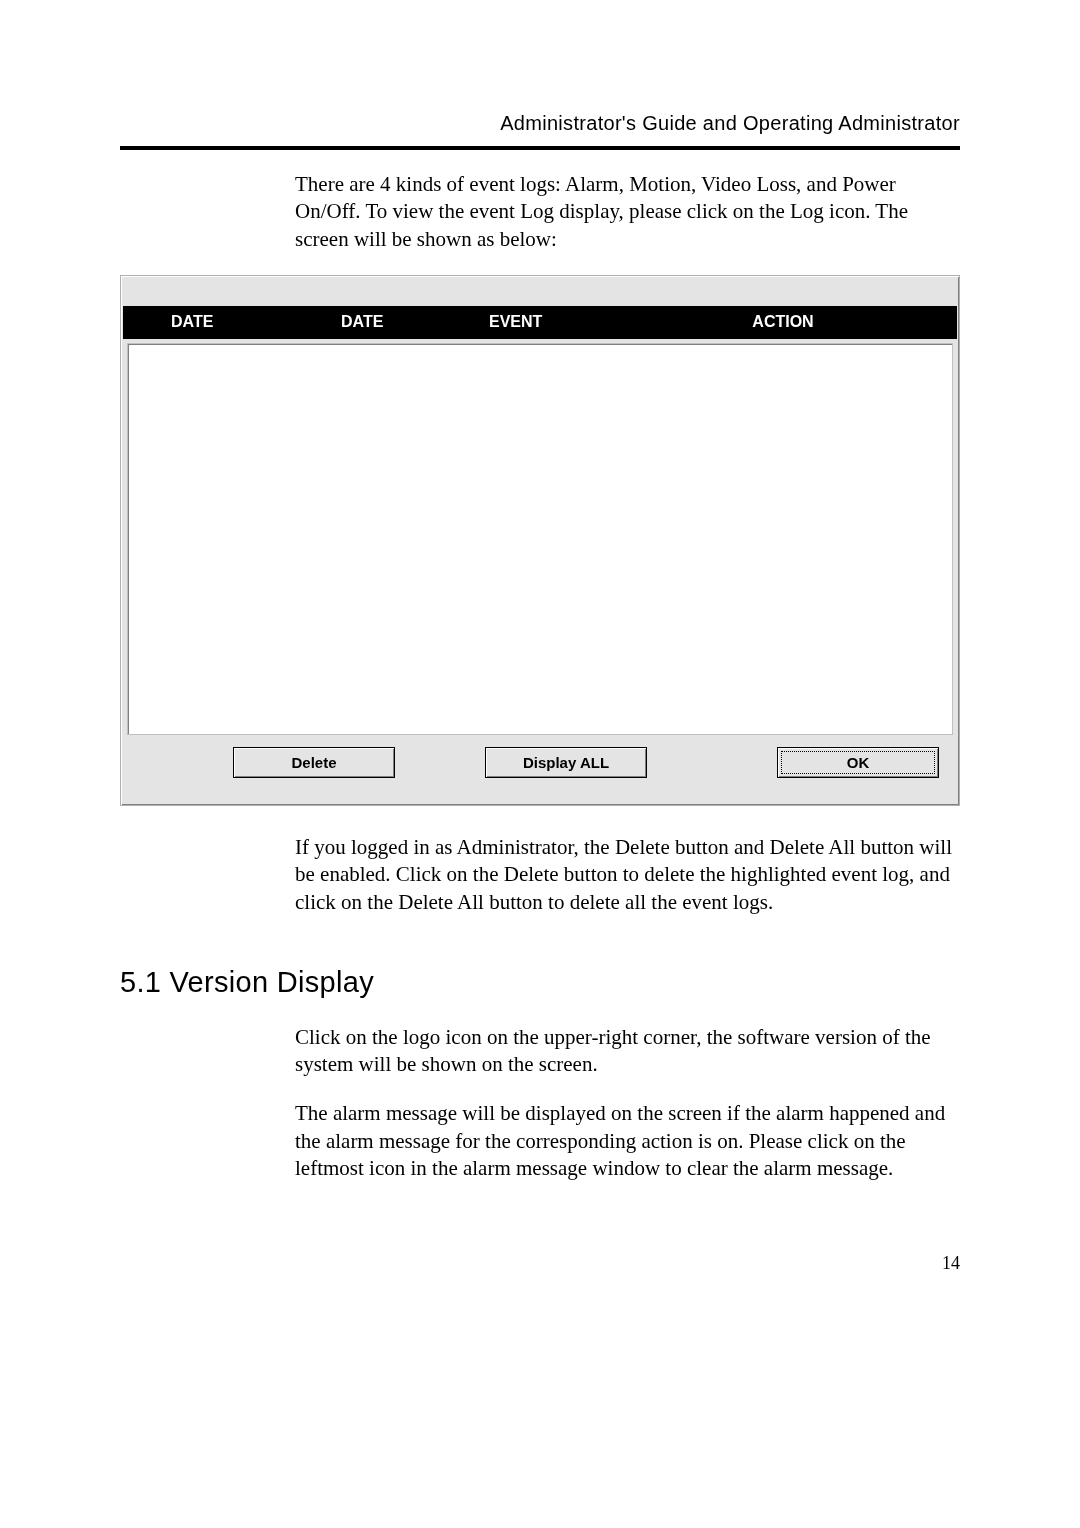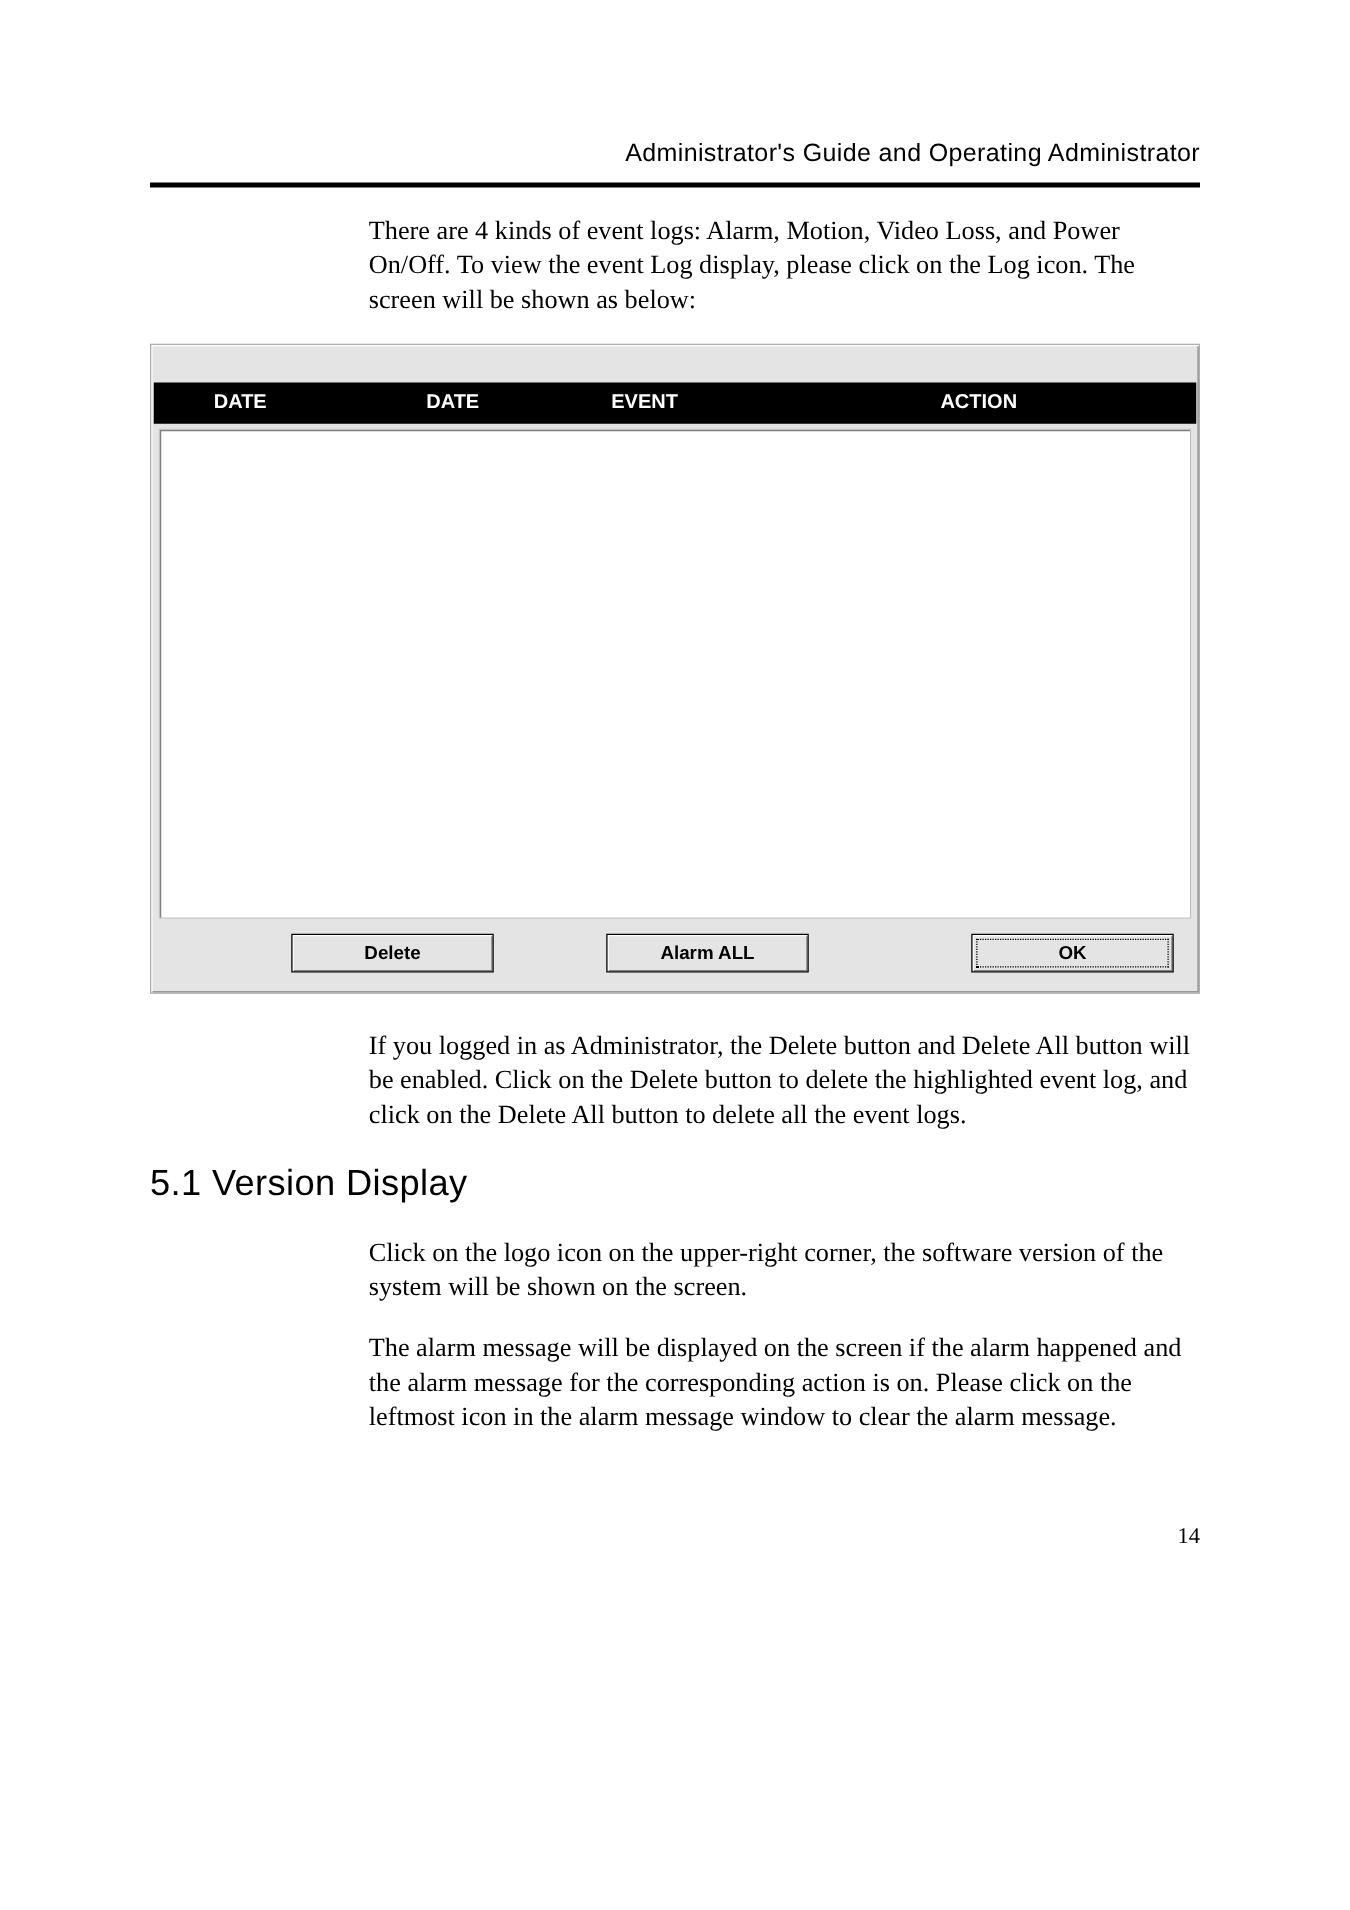--- a/index.html
+++ b/index.html
@@ -58,21 +58,21 @@
   .col-action { flex: 1; text-align: center; padding-right: 80px; }
   .list-body {
     background: #ffffff;
     margin: 4px;
     height: 390px;
     border: 1px solid #c0c0c0;
     box-shadow: inset 1px 1px 0 #808080, inset -1px -1px 0 #ffffff;
   }
   .button-row {
     display: flex;
-    padding: 8px 0 14px 0;
+    padding: 8px 0 25px 0;
   }
   .spacer-l { width: 110px; }
   .spacer-m { flex: 0 0 90px; }
   .spacer-r { flex: 0 0 130px; }
   .win-button {
     font-family: Arial, sans-serif;
     font-size: 15px;
     font-weight: bold;
     background: #e4e4e4;
     border: 1px solid #000;
@@ -84,21 +84,21 @@
   .win-button.focus {
     outline: 1px dotted #000;
     outline-offset: -5px;
   }
   h2.section {
     font-family: Impact, "Arial Black", sans-serif;
     font-weight: 400;
     font-stretch: condensed;
     font-size: 29px;
     letter-spacing: 0.3px;
-    margin: 24px 0 22px 0;
+    margin: 48px 0 22px 0;
   }
   .page-number {
     text-align: right;
     font-size: 18px;
     margin-top: 70px;
   }
 </style>
 </head>
 <body>
 
@@ -114,21 +114,21 @@
       <div class="col-date">DATE</div>
       <div class="col-time">DATE</div>
       <div class="col-event">EVENT</div>
       <div class="col-action">ACTION</div>
     </div>
     <div class="list-body"></div>
     <div class="button-row">
       <div class="spacer-l"></div>
       <div class="win-button">Delete</div>
       <div class="spacer-m"></div>
-      <div class="win-button">Alarm ALL</div>
+      <div class="win-button">Display ALL</div>
       <div class="spacer-r"></div>
       <div class="win-button focus">OK</div>
     </div>
   </div>
 
   <p class="indented-block">If you logged in as Administrator, the Delete button and Delete All button will be enabled.   Click on the Delete button to delete the highlighted event log, and click on the Delete All button to delete all the event logs.</p>
 
   <h2 class="section">5.1 Version Display</h2>
   <p class="indented-block">Click on the logo icon on the upper-right corner, the software version of the system will be shown on the screen.</p>
 

